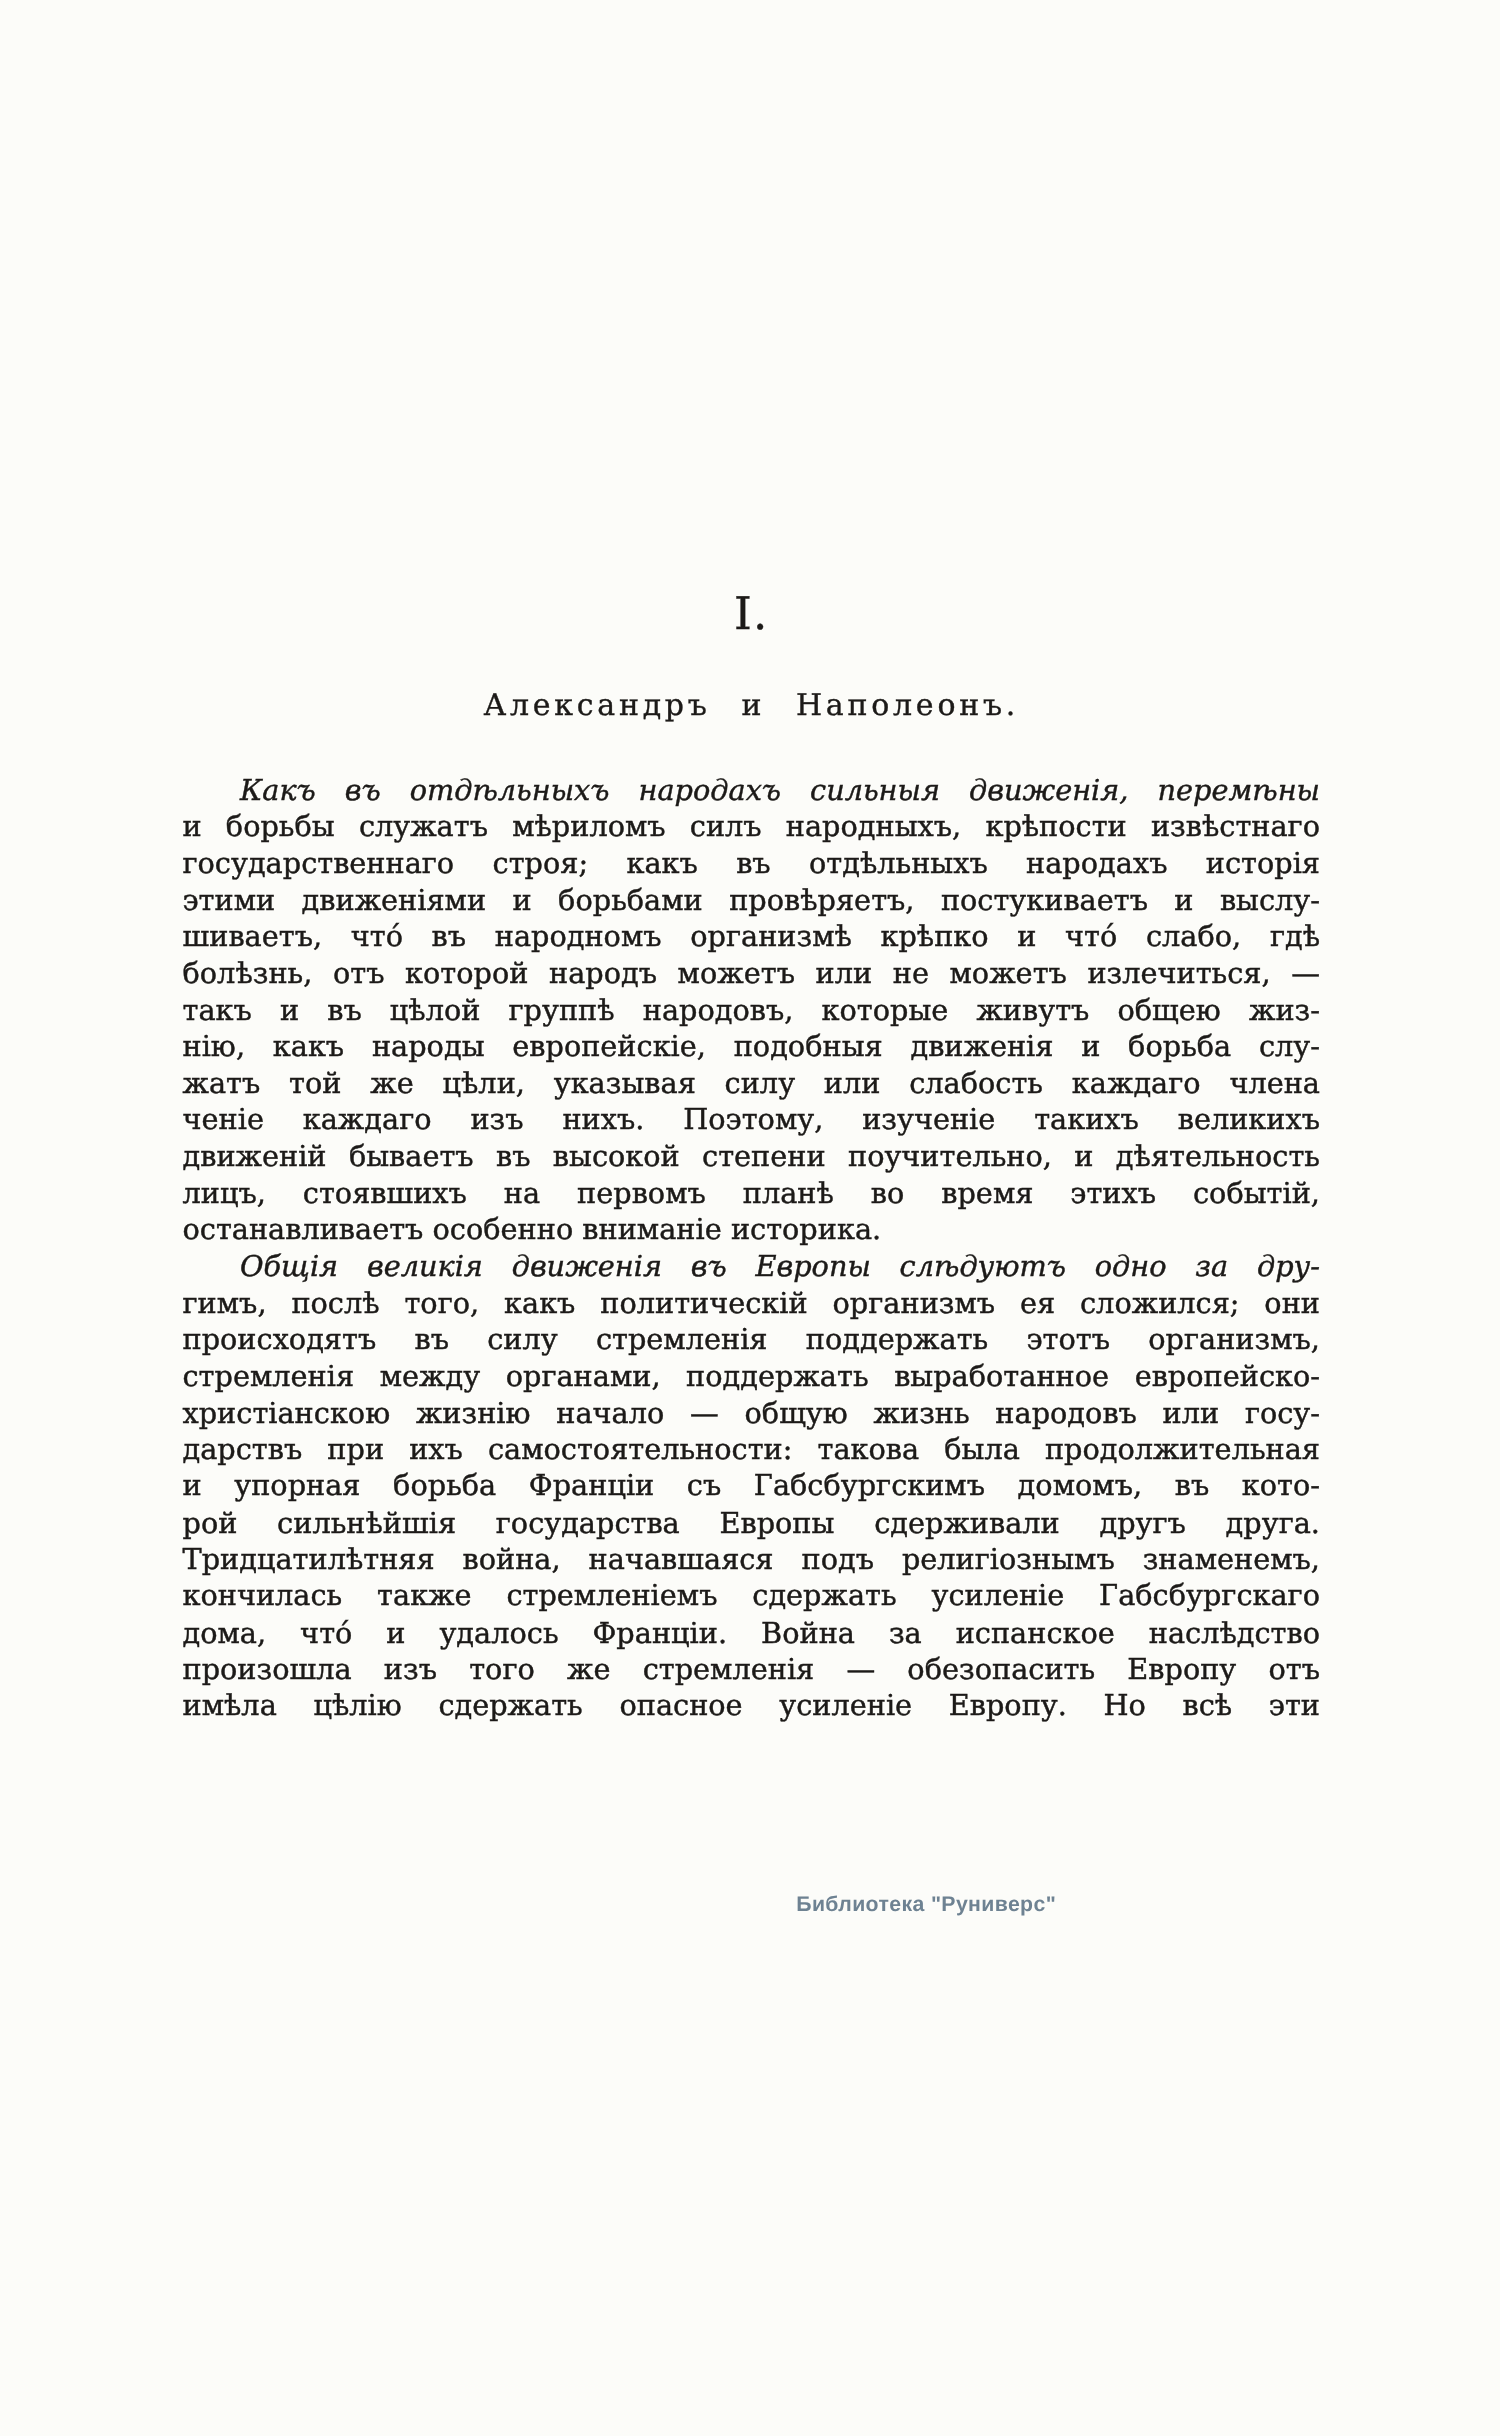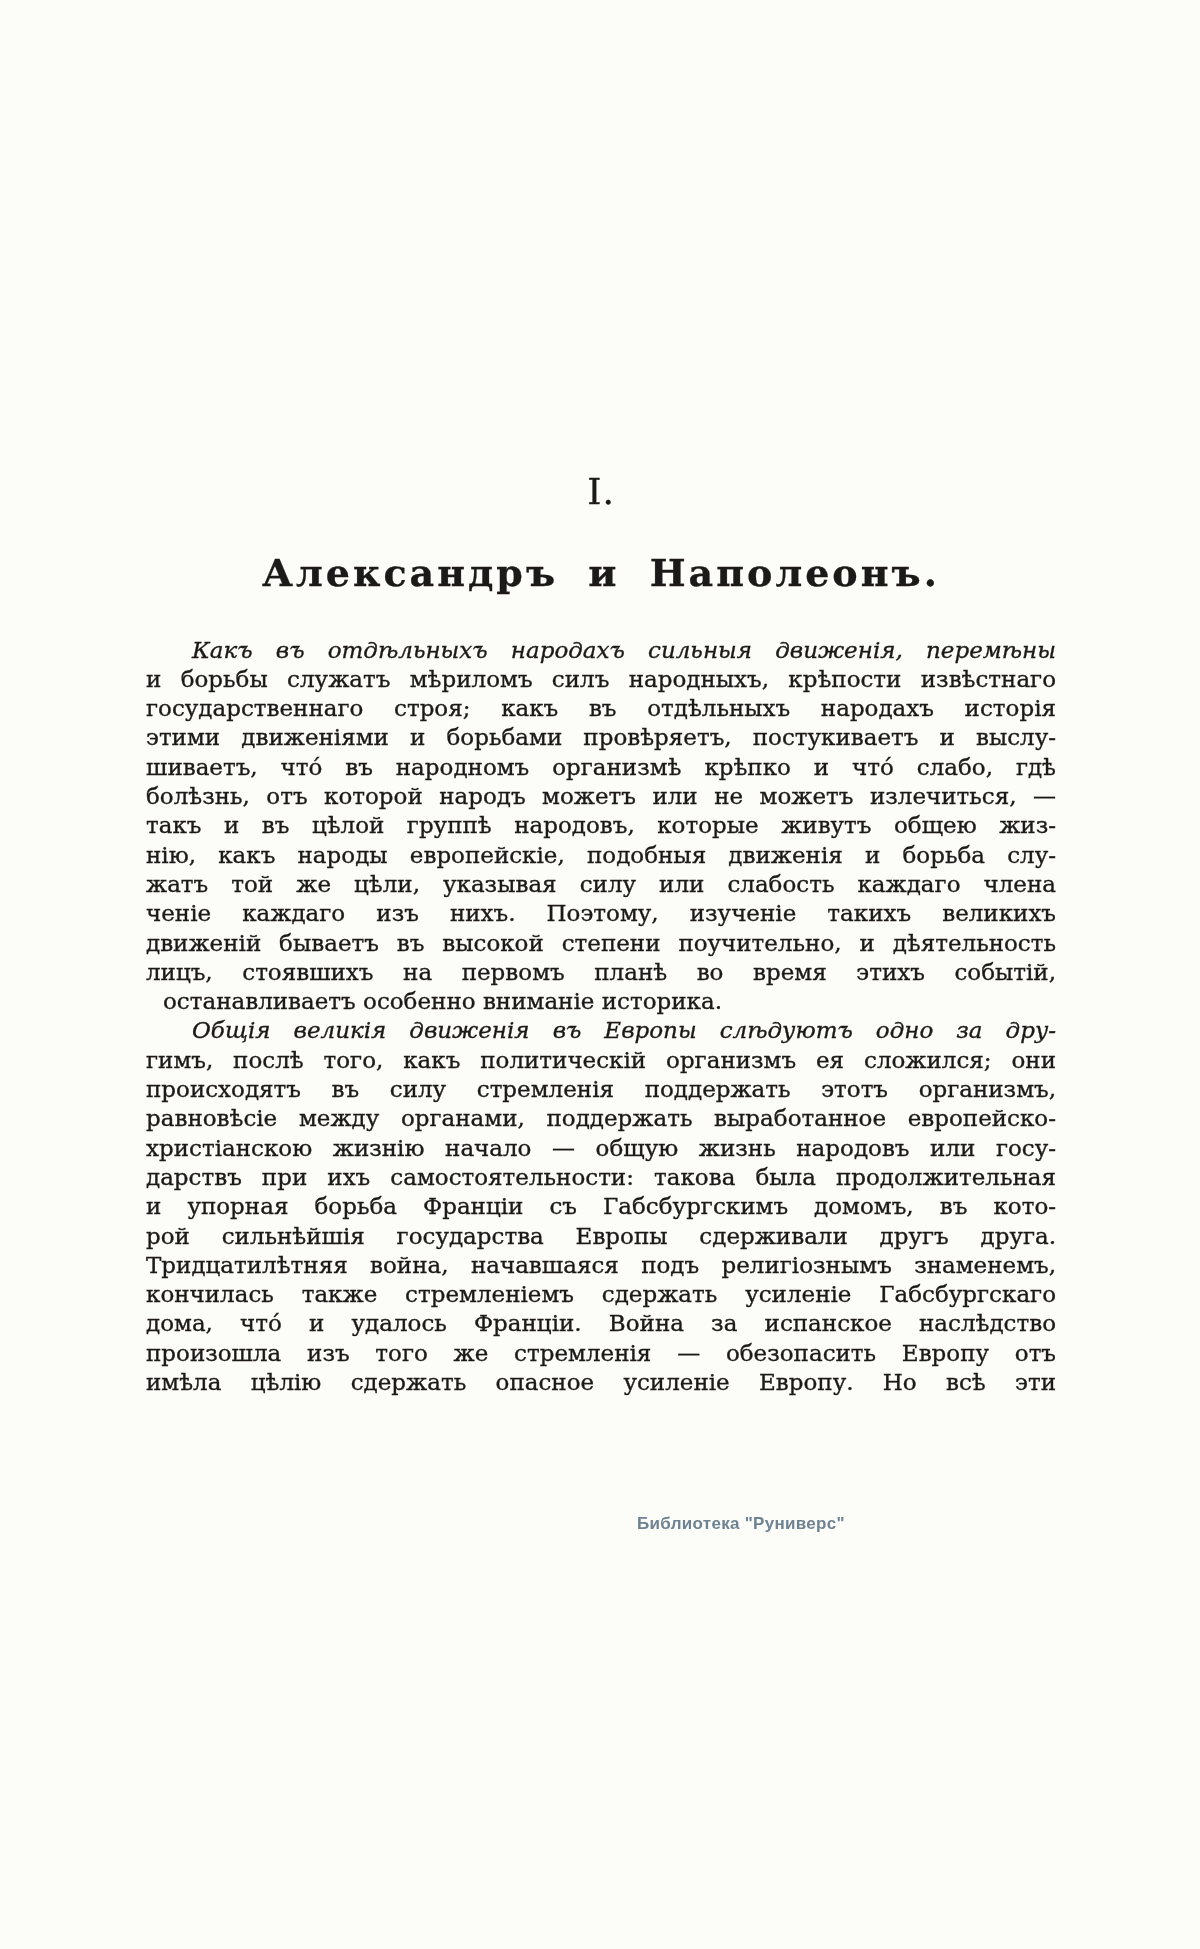--- a/index.html
+++ b/index.html
@@ -29,26 +29,25 @@
   }
   .chapter-number{
     text-align:center;
     font-size:36px;
     line-height:1;
     letter-spacing:1px;
     -webkit-text-stroke:0.3px var(--ink);
   }
   .chapter-title{
     text-align:center;
-    font-size:38px;
+    font-size:24px;
     line-height:1.2;
     margin-top:40px;
     letter-spacing:3px;
     word-spacing:14px;
-    font-weight:bold;
     -webkit-text-stroke:0.3px var(--ink);
   }
   .body-text{
     margin-top:40px;
   }
   .para{
     margin:0;
   }
   .line{
     font-size:23px;
@@ -56,21 +55,20 @@
     text-align:justify;
     text-align-last:justify;
     -webkit-text-stroke:0.35px var(--ink);
   }
   .line.first{
     padding-left:46px;
     font-style:italic;
   }
   .line.last{
     text-align-last:left;
-    margin-left:17px;
   }
   .watermark{
     position:absolute;
     left:637px;
     top:1514px;
     font-family:"Liberation Sans", sans-serif;
     font-size:17px;
     font-weight:bold;
     color:var(--watermark);
     letter-spacing:0.3px;
@@ -98,21 +96,21 @@
           <div class="line">ченіе каждаго изъ нихъ. Поэтому, изученіе такихъ великихъ</div>
           <div class="line">движеній бываетъ въ высокой степени поучительно, и дѣятельность</div>
           <div class="line">лицъ, стоявшихъ на первомъ планѣ во время этихъ событій,</div>
           <div class="line last">останавливаетъ особенно вниманіе историка.</div>
         </div>
       <div class="para">
 
       <div class="line first">Общія великія движенія въ Европы слѣдуютъ одно за дру-</div>
           <div class="line">гимъ, послѣ того, какъ политическій организмъ ея сложился; они</div>
           <div class="line">происходятъ въ силу стремленія поддержать этотъ организмъ,</div>
-          <div class="line">равновѣсіе между органами, поддержать выработанное европейско-</div>
+          <div class="line">стремленія между органами, поддержать выработанное европейско-</div>
           <div class="line">христіанскою жизнію начало — общую жизнь народовъ или госу-</div>
           <div class="line">дарствъ при ихъ самостоятельности: такова была продолжительная</div>
           <div class="line">и упорная борьба Франціи съ Габсбургскимъ домомъ, въ кото-</div>
           <div class="line">рой сильнѣйшія государства Европы сдерживали другъ друга.</div>
           <div class="line">Тридцатилѣтняя война, начавшаяся подъ религіознымъ знаменемъ,</div>
           <div class="line">кончилась также стремленіемъ сдержать усиленіе Габсбургскаго</div>
           <div class="line">дома, что́ и удалось Франціи. Война за испанское наслѣдство</div>
           <div class="line">произошла изъ того же стремленія — обезопасить Европу отъ</div>
           <div class="line">имѣла цѣлію сдержать опасное усиленіе Европу. Но всѣ эти</div>
         </div>

